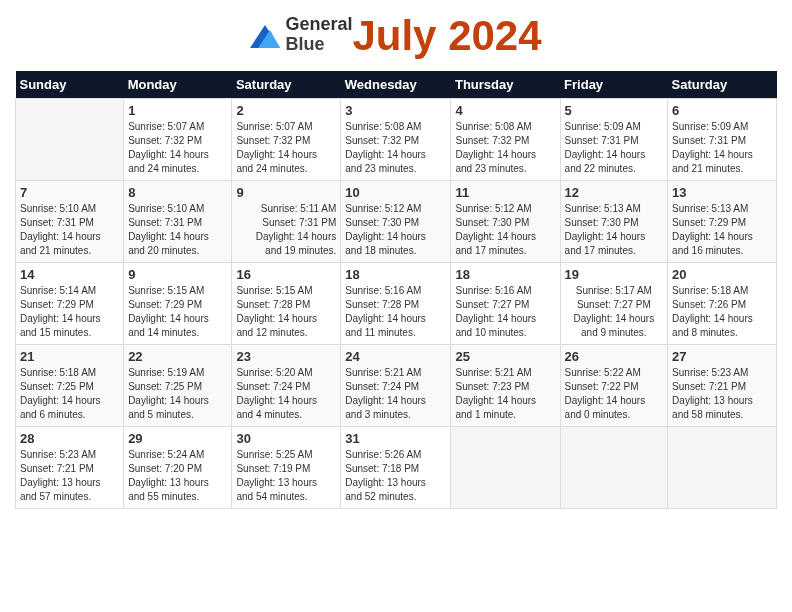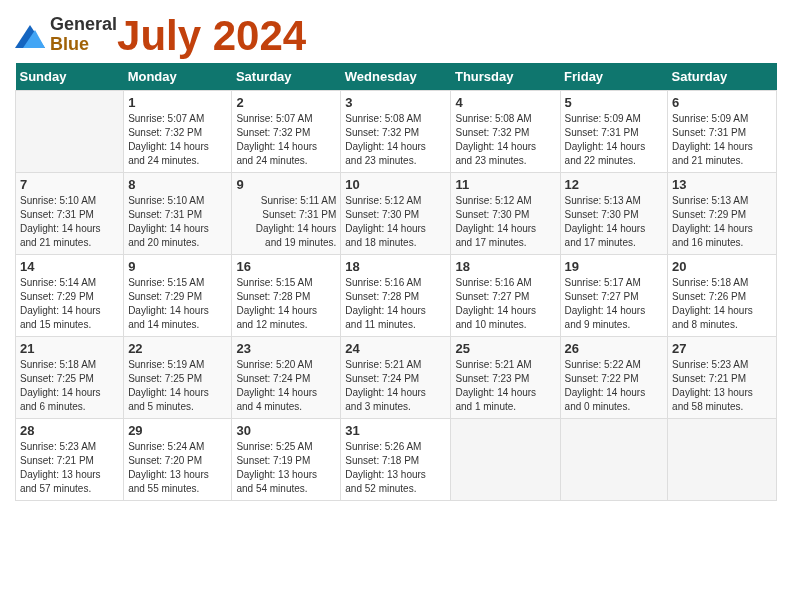--- a/index.html
+++ b/index.html
@@ -5,42 +5,42 @@
     * { box-sizing: border-box; margin: 0; padding: 0; }
     body {
       font-family: Arial, sans-serif;
       background: #fff;
       width: 792px;
       min-height: 612px;
       padding: 15px;
     }
     .header {
       display: flex;
-      justify-content: flex-start;
+      justify-content: center;
       align-items: flex-start;
-      margin-bottom: 6px;
+      margin-bottom: 14px;
     }
     .logo {
       display: flex;
       align-items: center;
     }
     .logo-text {
       display: flex;
       flex-direction: column;
       line-height: 1.1;
     }
     .logo-general {
       font-size: 18px;
       font-weight: bold;
       color: #333;
     }
     .logo-blue {
       font-size: 18px;
       font-weight: bold;
-      color: #a16207;
+      color: #404040;
     }
     .logo-icon {
       width: 30px;
       height: 30px;
       margin-right: 5px;
     }
     .title-section {
       text-align: right;
     }
     .month-title {
@@ -52,21 +52,21 @@
     .location-title {
       font-size: 16px;
       color: #555;
     }
     table {
       width: 100%;
       border-collapse: collapse;
       font-size: 11px;
     }
     thead tr th {
-      background-color: #0f766e;
+      background-color: #0f172a;
       color: #fff;
       padding: 6px 4px;
       text-align: left;
       font-size: 13px;
       font-weight: bold;
     }
     tbody tr td {
       border: 1px solid #ddd;
       vertical-align: top;
       padding: 4px;
@@ -252,21 +252,21 @@
         </td>
         <td>
           <span class="day-number">18</span>
           <div class="day-info" style="white-space: pre-line;">Sunrise: 5:16 AM
 Sunset: 7:27 PM
 Daylight: 14 hours
 and 10 minutes.</div>
         </td>
         <td>
           <span class="day-number">19</span>
-          <div class="day-info" style="white-space: pre-line;">Sunrise: 5:17 AM
+          <div class="day-info" style="white-space: pre-line; text-align: center;">Sunrise: 5:17 AM
 Sunset: 7:27 PM
 Daylight: 14 hours
 and 9 minutes.</div>
         </td>
         <td>
           <span class="day-number">20</span>
           <div class="day-info" style="white-space: pre-line;">Sunrise: 5:18 AM
 Sunset: 7:26 PM
 Daylight: 14 hours
 and 8 minutes.</div>

